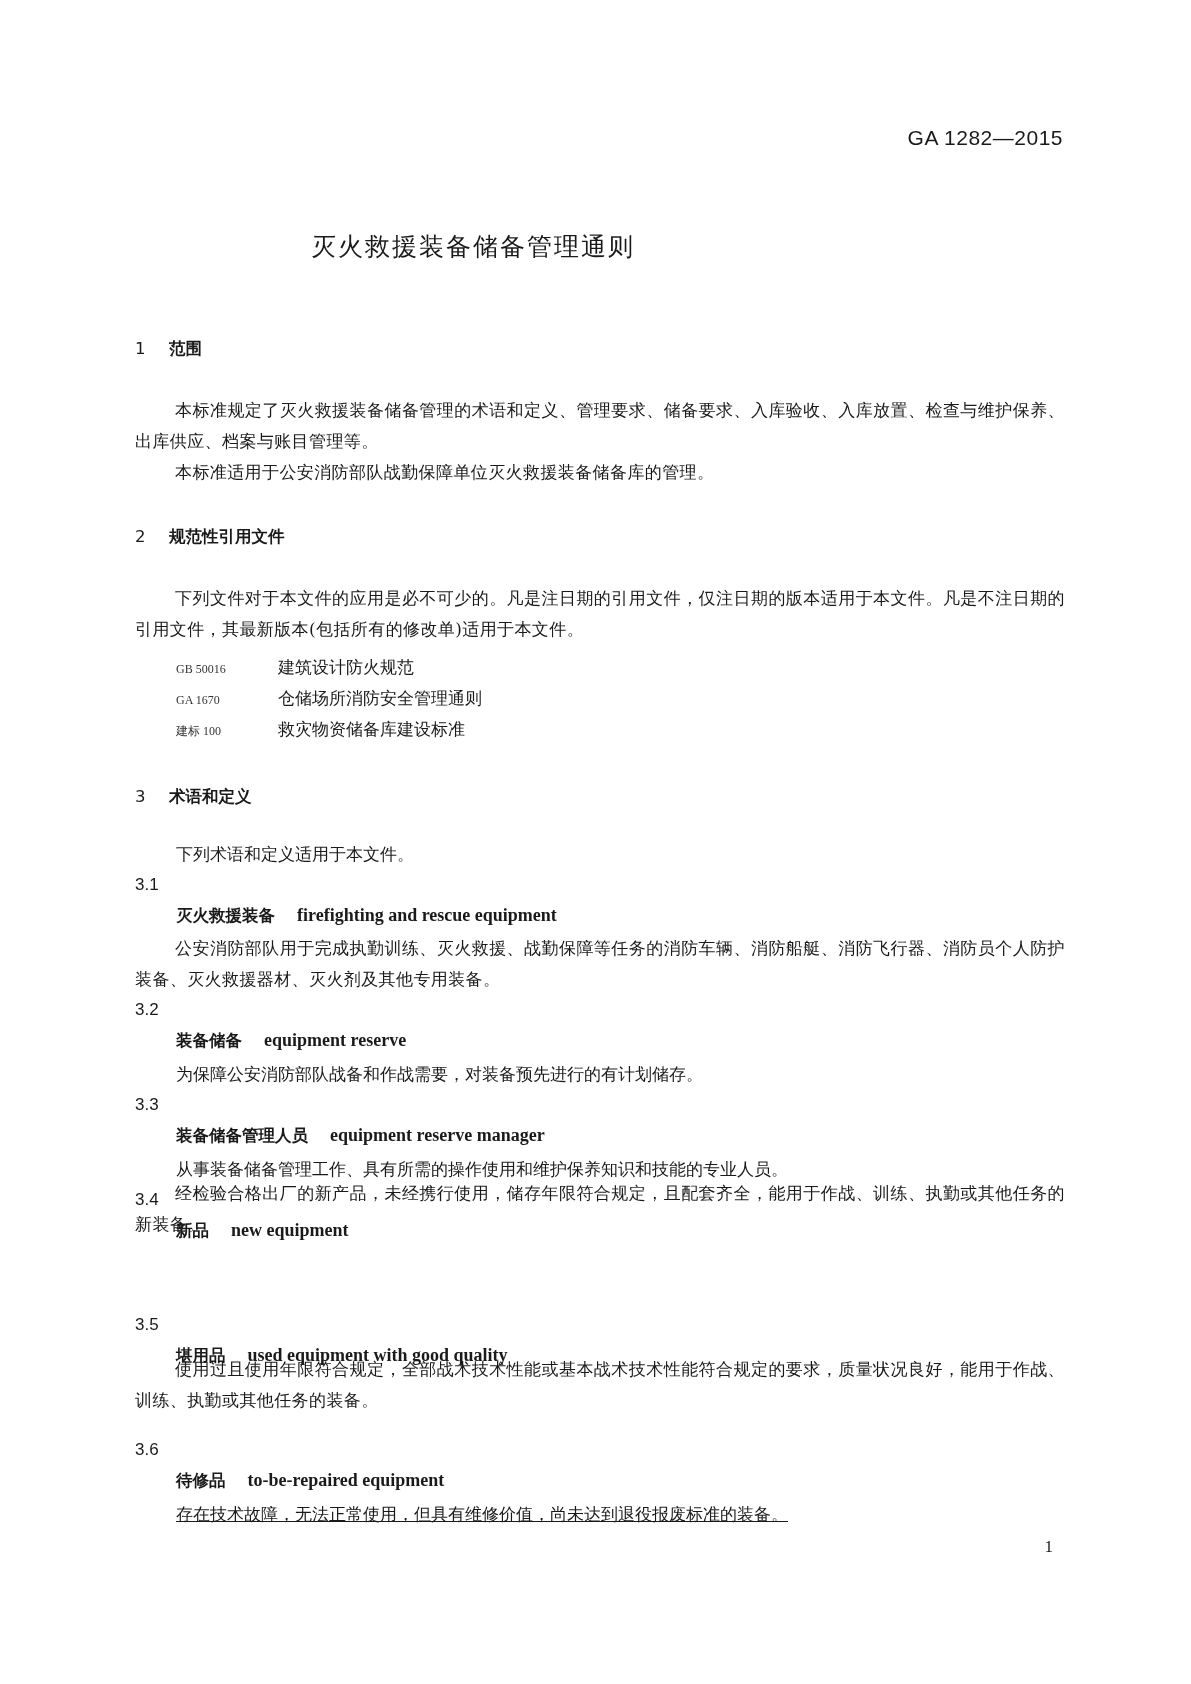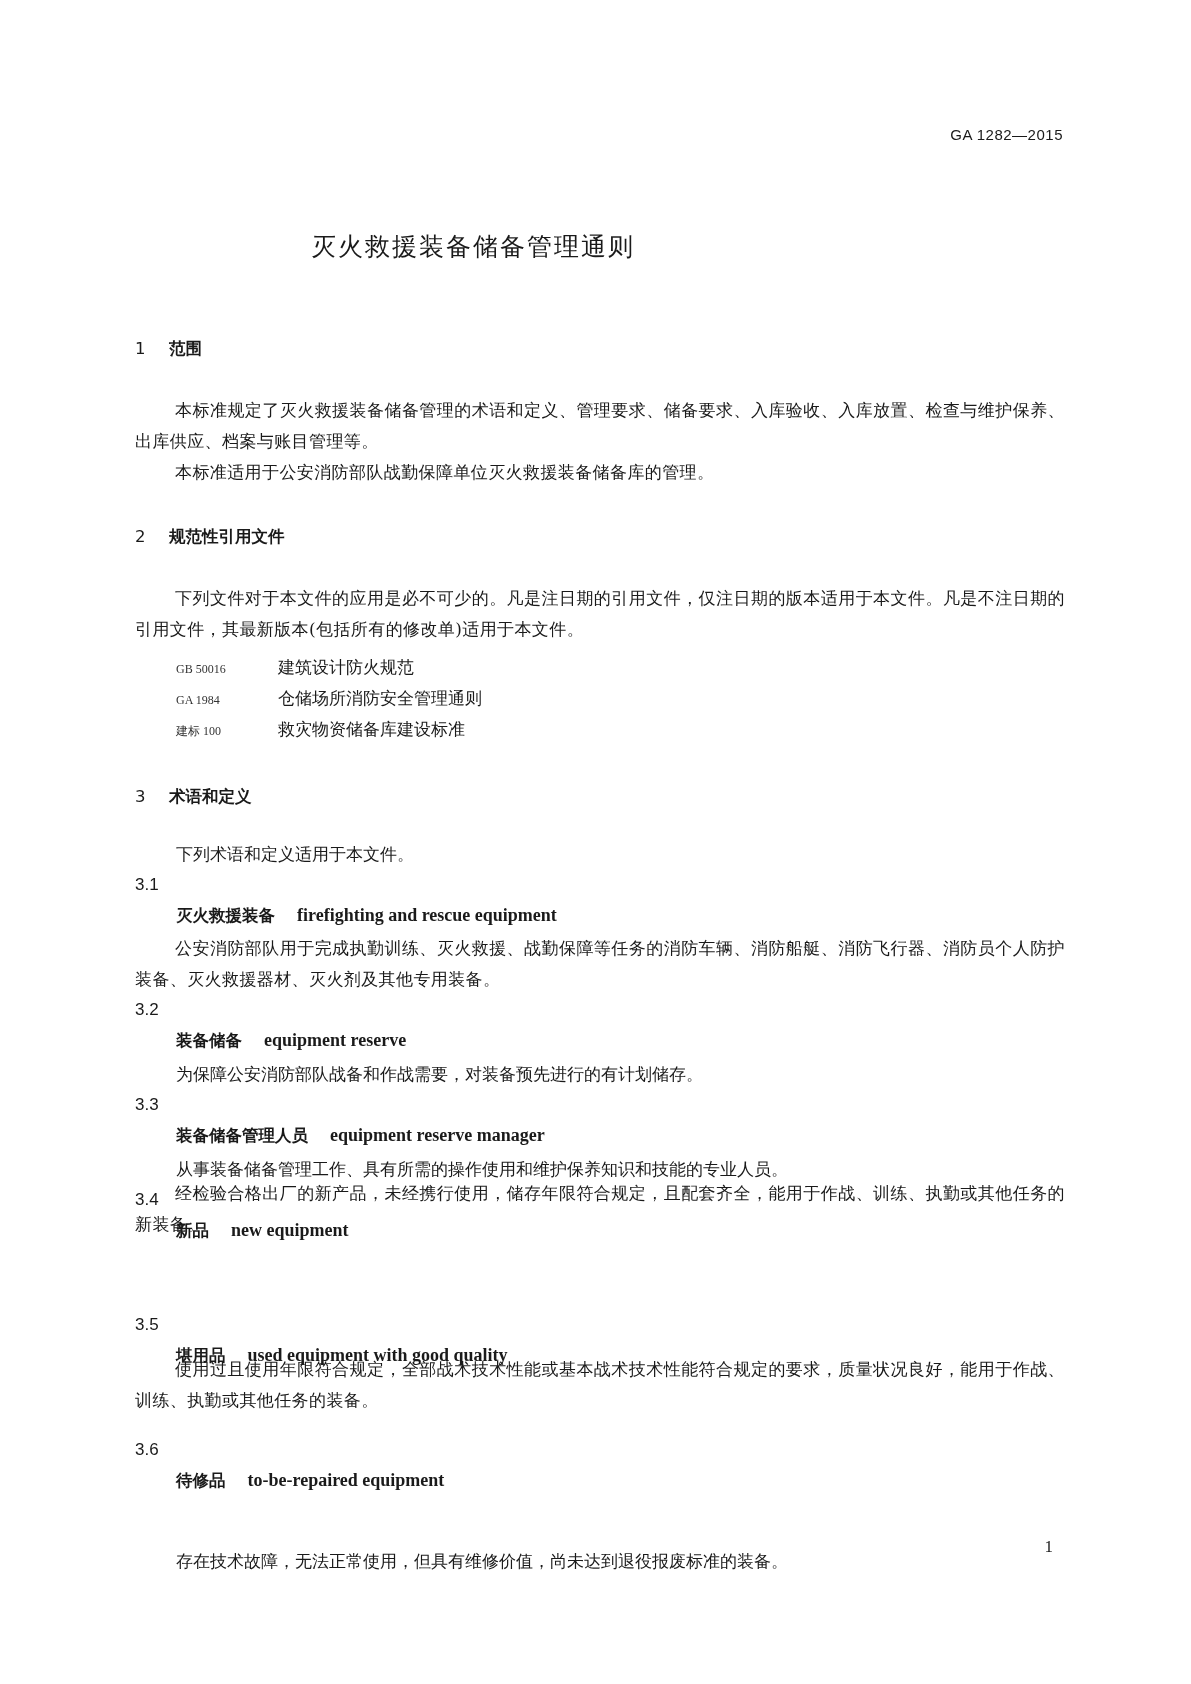--- a/index.html
+++ b/index.html
@@ -1,19 +1,19 @@
 <!DOCTYPE html>
 <html><head>
 <meta charset="utf-8">
 <style>
   html, body { margin: 0; padding: 0; background: #ffffff; }
   body { width: 1191px; height: 1684px; position: relative; overflow: hidden; color: #1a1a1a;
          font-family: "DejaVu Serif", "Liberation Serif", serif; }
   .abs { position: absolute; white-space: nowrap; }
-  .std-no { right: 128px; top: 126px; font-family: "Liberation Sans", "DejaVu Sans", sans-serif; font-size: 15px; letter-spacing: 0.5px; }
+  .std-no { right: 128px; top: 126px; font-family: "Liberation Sans", "DejaVu Sans", sans-serif; font-size: 21px; letter-spacing: 0.5px; }
   .title { left: 0; width: 946px; text-align: center; top: 230px; font-family: Liberation Mono, monospace; font-size: 25px; letter-spacing: 2px; }
   .heading { left: 135px; font-family: "DejaVu Sans", sans-serif; font-size: 16.5px; font-weight: bold; }
   .heading .num { display: inline-block; width: 34px; font-weight: normal; }
   .para { left: 135px; width: 930px; font-size: 17px; line-height: 31px; white-space: normal; text-align: justify; letter-spacing: 0.4px; }
   .para .indent { display: inline-block; width: 40px; }
   .line { left: 176px; font-size: 17px; }
   .clause { left: 135px; font-family: "Liberation Sans", "DejaVu Sans", sans-serif; font-size: 17px; }
   .term { left: 176px; font-size: 16.5px; font-weight: bold; }
   .term .zh { font-family: "DejaVu Sans", sans-serif; margin-right: 22px; }
   .term .en { font-family: "Liberation Serif", serif; font-size: 18px; }
@@ -30,21 +30,21 @@
   <span class="num">1</span><span>范围</span>
 </div>
 <div class="abs para" style="top:395px;"><span class="indent"></span><span>本标准规定了灭火救援装备储备管理的术语和定义、管理要求、储备要求、入库验收、入库放置、检查与维护保养、出库供应、档案与账目管理等。</span></div>
 <div class="abs para" style="top:457px;"><span class="indent"></span><span>本标准适用于公安消防部队战勤保障单位灭火救援装备储备库的管理。</span></div>
 
 <div class="abs heading" style="top:526px;">
   <span class="num">2</span><span>规范性引用文件</span>
 </div>
 <div class="abs para" style="top:583px;"><span class="indent"></span><span>下列文件对于本文件的应用是必不可少的。凡是注日期的引用文件，仅注日期的版本适用于本文件。凡是不注日期的引用文件，其最新版本(包括所有的修改单)适用于本文件。</span></div>
 <div class="abs line ref" style="top:656px;"><span class="code">GB 50016</span><span>建筑设计防火规范</span></div>
-<div class="abs line ref" style="top:687px;"><span class="code">GA 1984</span><span>仓储场所消防安全管理通则</span></div>
+<div class="abs line ref" style="top:687px;"><span class="code">GA 1670</span><span>仓储场所消防安全管理通则</span></div>
 <div class="abs line ref" style="top:718px;"><span class="code">建标 100</span><span>救灾物资储备库建设标准</span></div>
 
 <div class="abs heading" style="top:786px;">
   <span class="num">3</span><span>术语和定义</span>
 </div>
 <div class="abs line" style="top:843px;">下列术语和定义适用于本文件。</div>
 
 <div class="abs clause" style="top:875px;">3.1</div>
 <div class="abs term" style="top:905px;"><span class="zh">灭火救援装备</span><span class="en">firefighting and rescue equipment</span></div>
 <div class="abs para" style="top:933px;"><span class="indent"></span><span>公安消防部队用于完成执勤训练、灭火救援、战勤保障等任务的消防车辆、消防船艇、消防飞行器、消防员个人防护装备、灭火救援器材、灭火剂及其他专用装备。</span></div>
@@ -60,15 +60,15 @@
 <div class="abs clause" style="top:1190px;">3.4</div>
 <div class="abs term" style="top:1220px;"><span class="zh">新品</span><span class="en">new equipment</span></div>
 <div class="abs para" style="top:1178px;"><span class="indent"></span><span>经检验合格出厂的新产品，未经携行使用，储存年限符合规定，且配套齐全，能用于作战、训练、执勤或其他任务的新装备。</span></div>
 
 <div class="abs clause" style="top:1315px;">3.5</div>
 <div class="abs term" style="top:1345px;"><span class="zh">堪用品</span><span class="en">used equipment with good quality</span></div>
 <div class="abs para" style="top:1314px;margin-top:40px;"><span class="indent"></span><span>使用过且使用年限符合规定，全部战术技术性能或基本战术技术性能符合规定的要求，质量状况良好，能用于作战、训练、执勤或其他任务的装备。</span></div>
 
 <div class="abs clause" style="top:1440px;">3.6</div>
 <div class="abs term" style="top:1470px;"><span class="zh">待修品</span><span class="en">to-be-repaired equipment</span></div>
-<div class="abs line" style="top:1550px;">存在技术故障，无法正常使用，但具有维修价值，尚未达到退役报废标准的装备。</div>
+<div class="abs line" style="top:1503px;text-decoration:underline;">存在技术故障，无法正常使用，但具有维修价值，尚未达到退役报废标准的装备。</div>
 
 <div class="abs page-no">1</div>
 
 </body></html>

